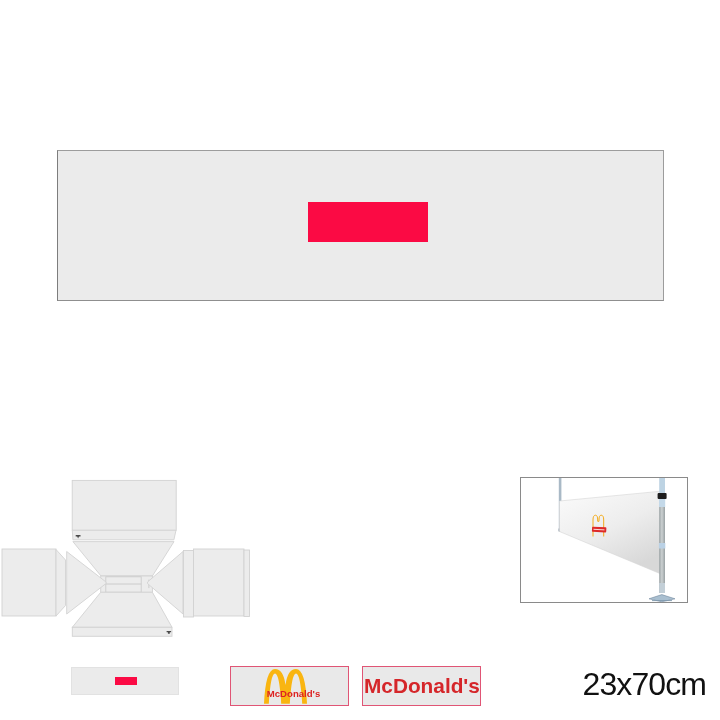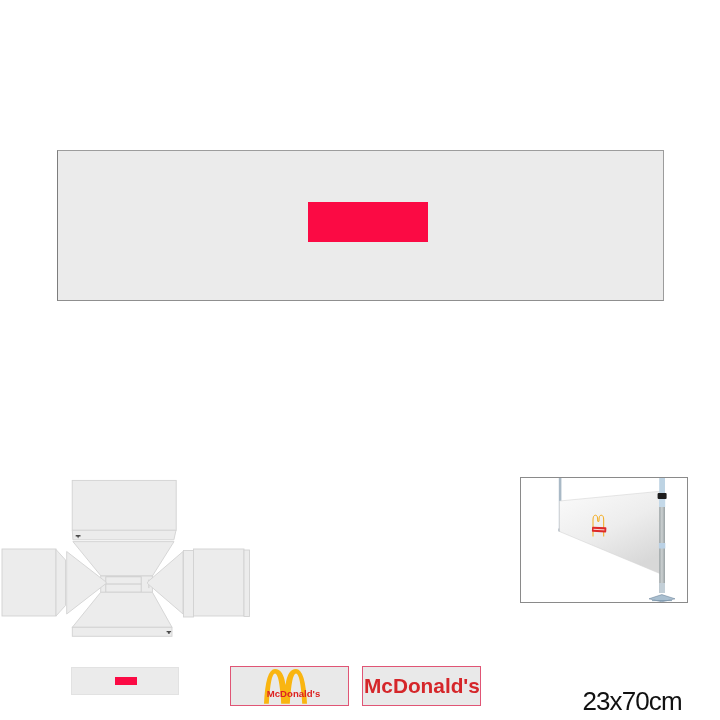--- a/index.html
+++ b/index.html
@@ -106,13 +106,13 @@
 
   <path fill-rule="evenodd" d="M34,37.8 Q35.6,3 45,3 Q53.4,3 55.5,19 Q57.6,3 66,3 Q75.4,3 77,37.8 Z M38.8,37.8 Q40.6,7.6 45,7.6 Q49.4,7.6 51.2,37.8 Z M59.8,37.8 Q61.6,7.6 66,7.6 Q70.4,7.6 72.2,37.8 Z" fill="#f9b511"></path>
 
   <text x="63.5" y="31.3" font-family="Liberation Sans, sans-serif" font-size="9.6" font-weight="bold" fill="#dd2222" text-anchor="middle">McDonald's</text>
 </svg>
 
 <div class="abs" style="left:362px;top:666px;width:117px;height:38px;background:#e9e9e9;border:1px solid #e05575;"></div>
 
 <div class="abs" style="left:364px;top:674px;width:114px;text-align:center;font-weight:bold;font-size:20.8px;color:#d5262a;letter-spacing:0px;">McDonald's</div>
 
-<div class="abs" style="left:582.5px;top:686px;font-size:26px;color:#111111;letter-spacing:-0.9px;">23x70cm</div>
+<div class="abs" style="left:582.5px;top:666px;font-size:32px;color:#111111;letter-spacing:-0.9px;">23x70cm</div>
 
 </body></html>

